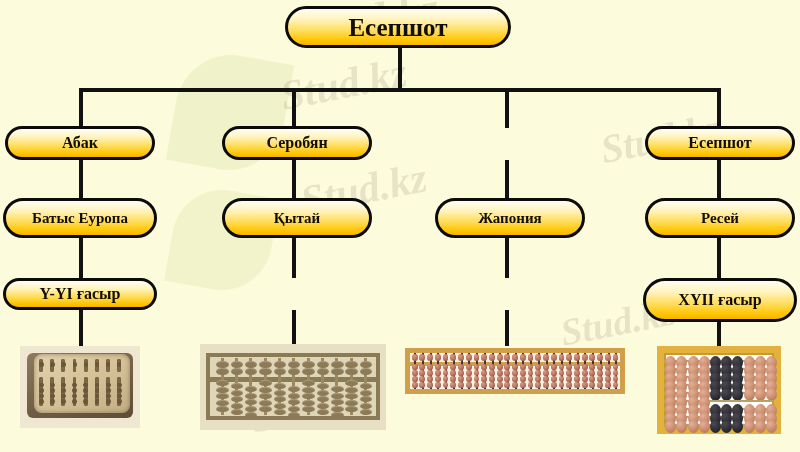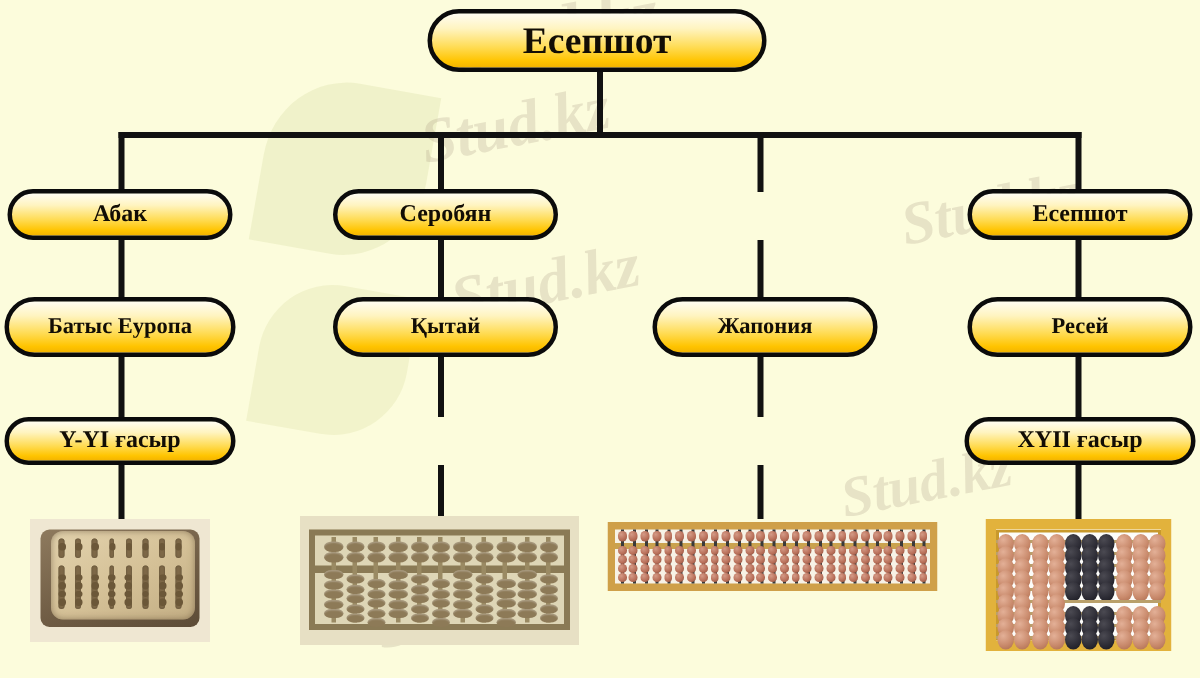--- a/index.html
+++ b/index.html
@@ -136,21 +136,21 @@
   <div class="node lvl2" style="left:5px;top:126px;width:150px;height:34px;">Абак</div>
   <div class="node lvl2" style="left:222px;top:126px;width:150px;height:34px;">Серобян</div>
   <div class="node lvl2" style="left:645px;top:126px;width:150px;height:34px;">Есепшот</div>
 
   <div class="node lvl3" style="left:222px;top:198px;width:150px;height:40px;">Қытай</div>
   <div class="node lvl3" style="left:3px;top:198px;width:154px;height:40px;">Батыс Еуропа</div>
   <div class="node lvl3" style="left:435px;top:198px;width:150px;height:40px;">Жапония</div>
   <div class="node lvl3" style="left:645px;top:198px;width:150px;height:40px;">Ресей</div>
 
   <div class="node lvl4" style="left:3px;top:278px;width:154px;height:32px;">Y-YI ғасыр</div>
-  <div class="node lvl4" style="left:643px;top:278px;width:154px;height:32px;">XYII ғасыр</div>
+  <div class="node lvl4" style="left:643px;top:278px;width:154px;height:44px;">XYII ғасыр</div>
 
   <div class="pic" style="left:20px;top:346px;width:120px;height:82px;">
     <div class="roman-stone"></div>
     <div class="roman-slab"></div>
     <div class="roman-face" id="romanFace">
         <div class="rslot" style="left: 5%; top: 8%; width: 4%; height: 22%;"></div>
         <div class="rbead" style="left: 5%; top: 14%; width: 4.5%; height: 8%;"></div>
         <div class="rslot" style="left: 5%; top: 38%; width: 4%; height: 50%;"></div>
         <div class="rbead" style="left: 4.7%; top: 48%; width: 5%; height: 8%;"></div>
         <div class="rbead" style="left: 4.7%; top: 57.5%; width: 5%; height: 8%;"></div>

